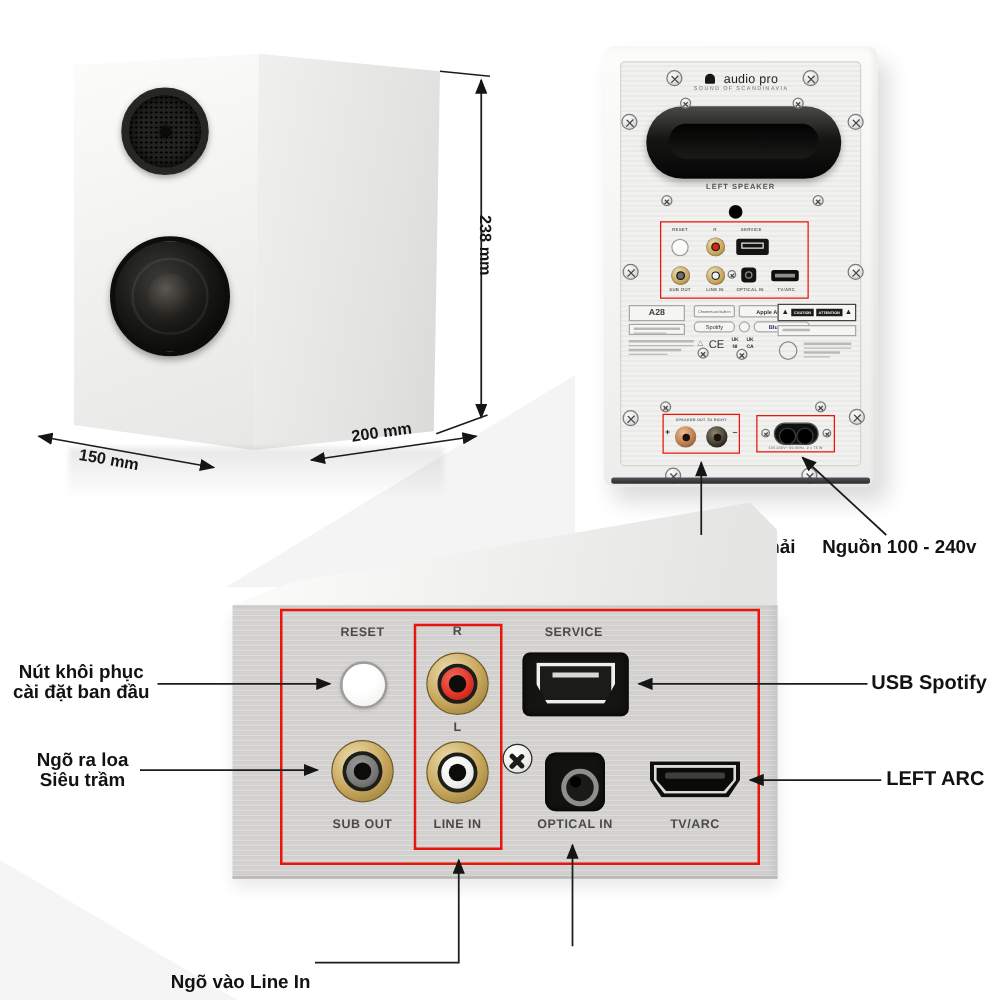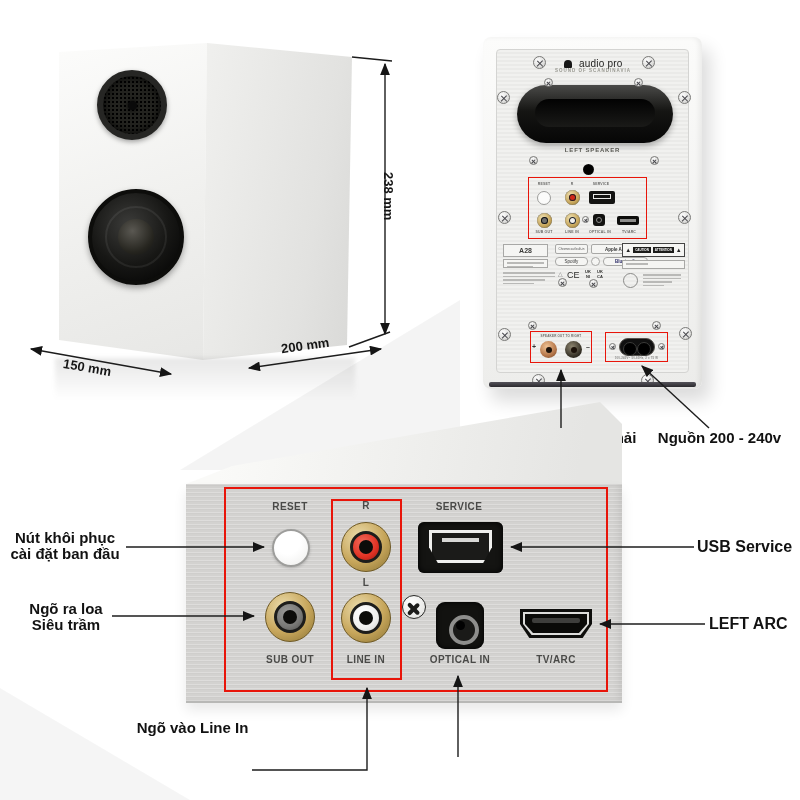--- a/index.html
+++ b/index.html
@@ -224,21 +224,21 @@
     <div class="screw s" style="left:169px;top:284px;"></div>
     <div class="screw b" style="left:15px;top:291px;"></div>
     <div class="screw b" style="left:196px;top:290px;"></div>
     <div class="screw b" style="left:49px;top:337px;"></div>
     <div class="screw b" style="left:158px;top:337px;"></div>
 
     <div class="abs" style="left:6px;bottom:2px;width:207px;height:5px;border-radius:2px;background:linear-gradient(#55535a,#2b2a2e);"></div>
   </div>
 
   <div class="lbl ctr" style="left:478px;top:430px;width:165px;font-size:15px;">Cổng kết nối loa phải</div>
-  <div class="lbl ctr" style="left:652px;top:430px;width:135px;font-size:15px;">Nguồn 200 - 240v</div>
+  <div class="lbl ctr" style="left:652px;top:430px;width:135px;font-size:15px;">Nguồn 100 - 240v</div>
 
   <div class="abs" style="left:186px;top:402px;width:436px;height:82px;
               clip-path:polygon(0px 82px,46px 64px,414px 0px,436px 22px,436px 82px);
               background:linear-gradient(100deg,#fafaf8 10%,#e5e5e3 90%);"></div>
   <div class="abs" style="left:186px;top:484px;width:436px;height:219px;
               background:repeating-linear-gradient(180deg,rgba(255,255,255,.25) 0 1px,rgba(0,0,0,.02) 1px 2px,rgba(0,0,0,0) 2px 4px),#d3d2d0;
               border-bottom:2px solid #b8b8b6;box-shadow:0 7px 12px rgba(0,0,0,.09), inset -4px 0 6px rgba(0,0,0,.06);"></div>
 
   <div class="redbox2" style="left:224px;top:487px;width:384px;height:205px;"></div>
   <div class="redbox" style="left:331px;top:499px;width:71px;height:181px;border-width:2px;"></div>
@@ -268,23 +268,23 @@
   </div>
 
   <div class="lbl ctr" style="left:5px;top:530px;width:120px;">
     <div>Nút khôi phục</div>
     <div>cài đặt ban đầu</div>
   </div>
   <div class="lbl ctr" style="left:12px;top:601px;width:108px;">
     <div>Ngõ ra loa</div>
     <div>Siêu trầm</div>
   </div>
-  <div class="lbl" style="left:697px;top:539px;font-size:16px;">USB Service</div>
+  <div class="lbl" style="left:697px;top:539px;font-size:16px;">USB Spotify</div>
   <div class="lbl" style="left:709px;top:616px;font-size:16px;">LEFT ARC</div>
-  <div class="lbl ctr" style="left:135px;top:720px;width:115px;">Ngõ vào Line In</div>
+  <div class="lbl ctr" style="left:135px;top:778px;width:115px;">Ngõ vào Line In</div>
 
   <svg class="overlay" width="800" height="800" viewBox="0 0 800 800">
     <defs>
       <marker id="ah" viewBox="0 0 10 8" refX="9" refY="4" markerWidth="9" markerHeight="7" orient="auto-start-reverse">
         <path d="M0,0 L10,4 L0,8 z" fill="#151515"></path>
       </marker>
     </defs>
     <g stroke="#1c1c1c" stroke-width="1.4" fill="none">
       <line x1="385" y1="64" x2="385" y2="334" marker-start="url(#ah)" marker-end="url(#ah)"></line>
       <line x1="352" y1="57" x2="392" y2="61"></line>

